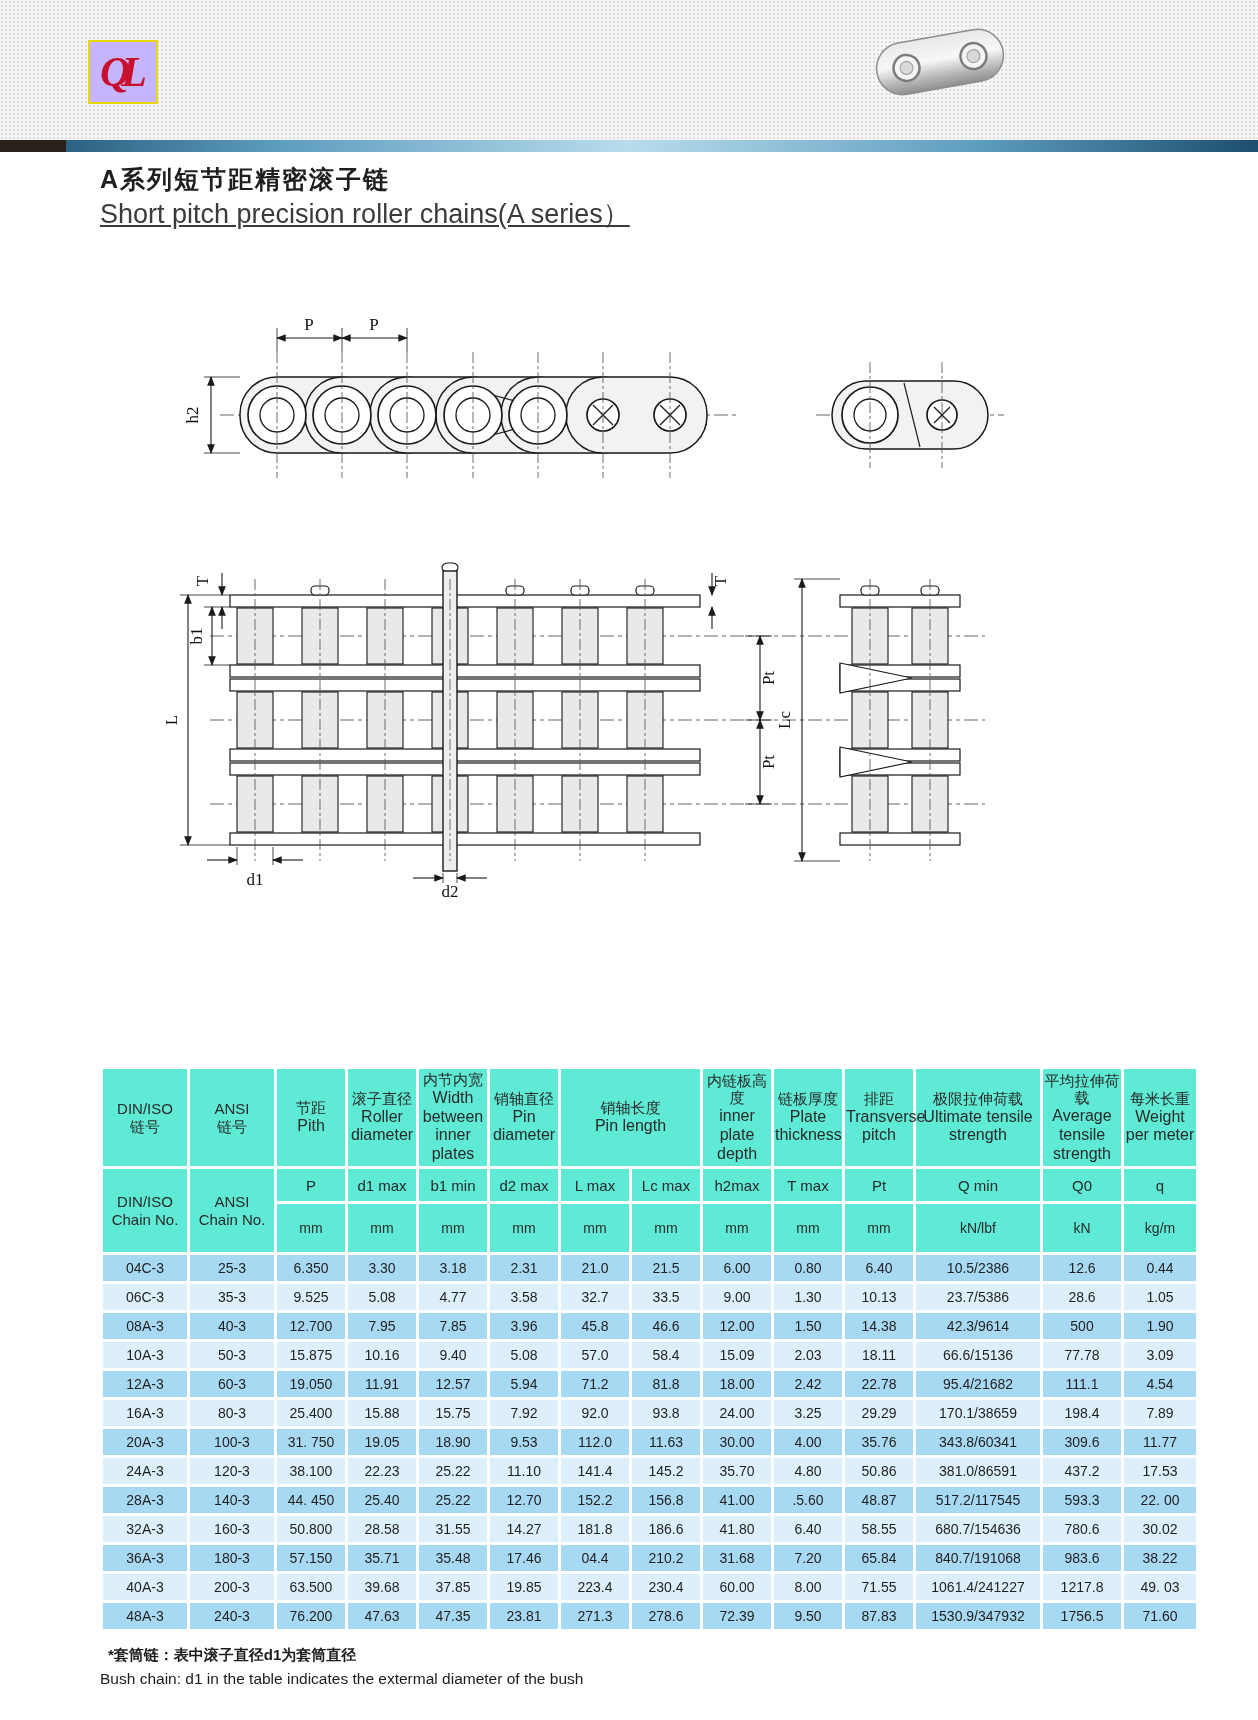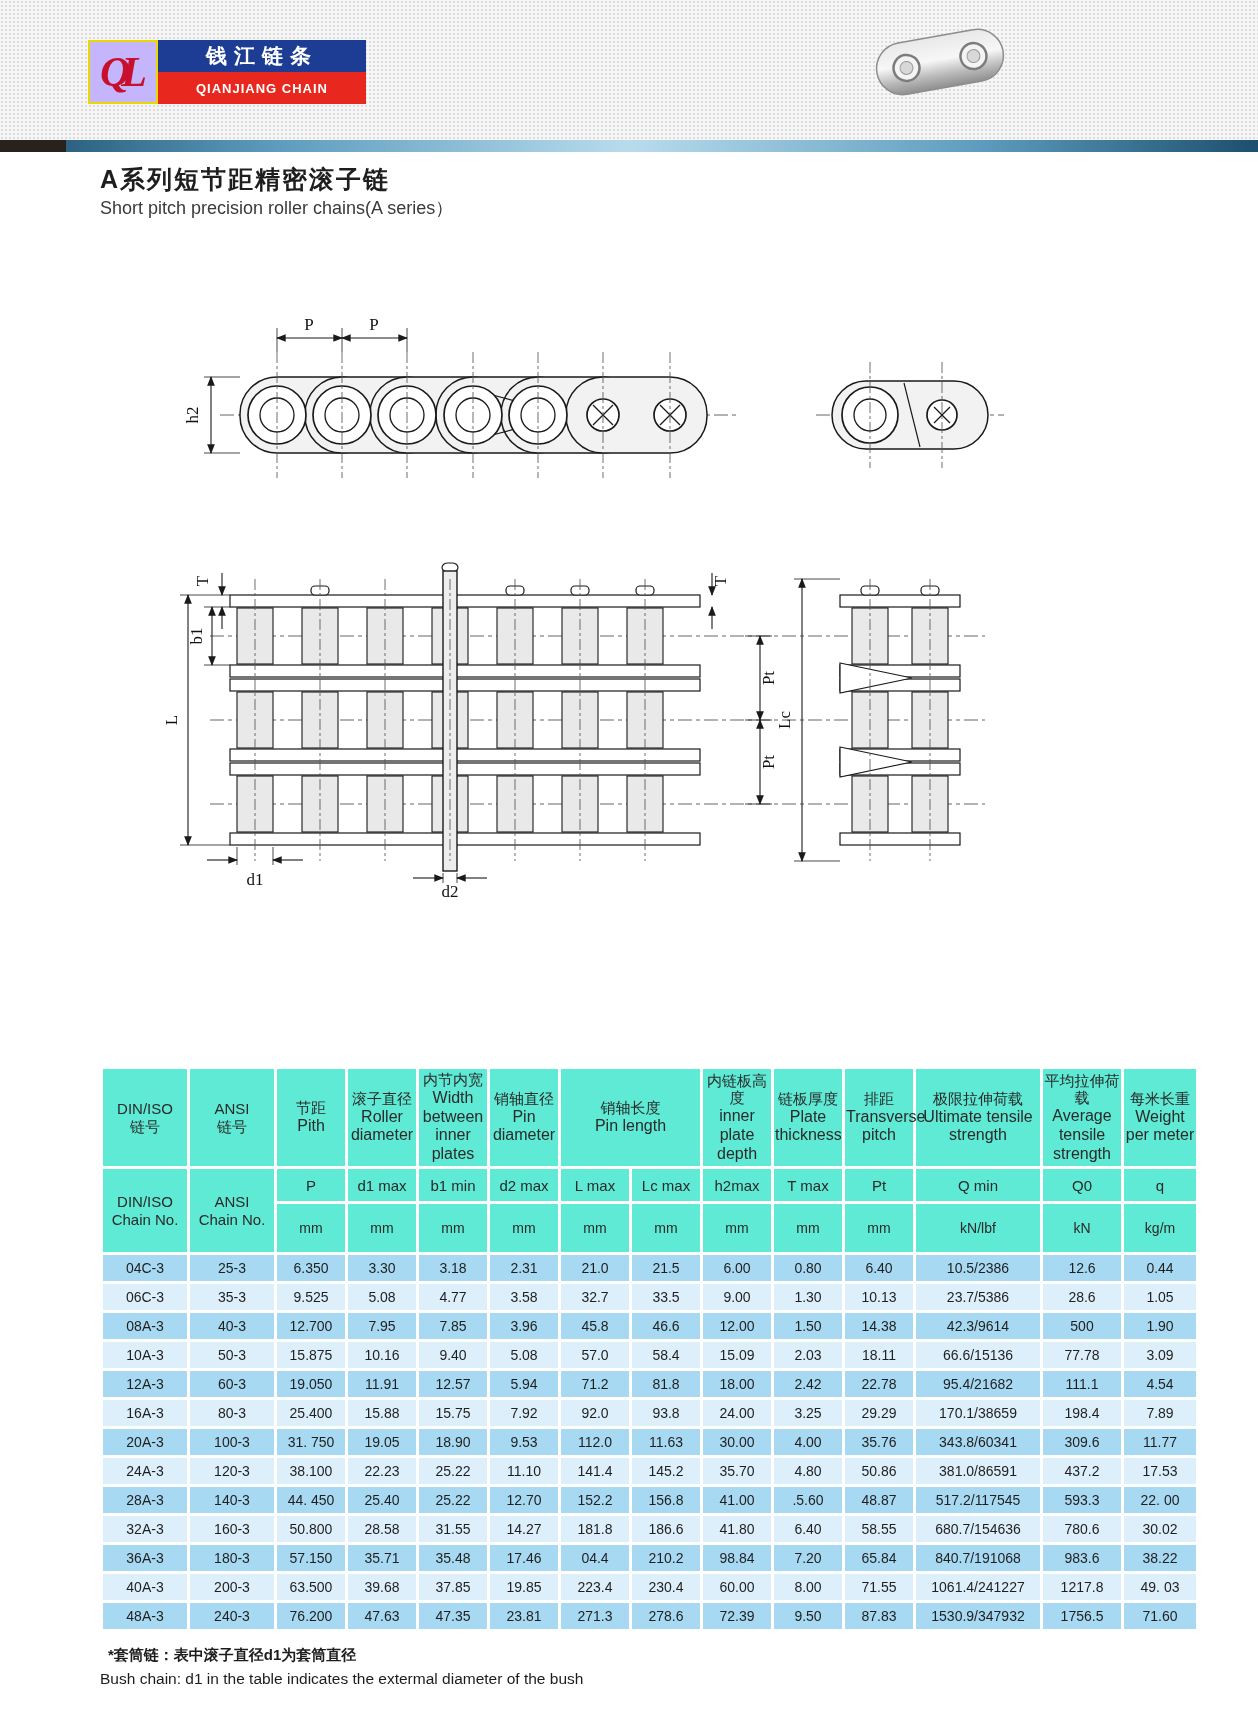--- a/index.html
+++ b/index.html
@@ -40,21 +40,21 @@
     height:32px; background:#e8281e; color:#fff; display:flex; align-items:center;
     justify-content:center; font-size:13px; font-weight:bold; letter-spacing:1px;
   }
   .chain-photo { position:absolute; top:12px; left:858px; width:164px; height:100px; }
   
   .title-cn {
     position:absolute; top:163px; left:100px; font-size:25px; font-weight:bold;
     color:#1e1e1e; letter-spacing:2px;
   }
   .title-en {
-    position:absolute; top:196px; left:100px; font-size:18px; font-weight:normal; color:#3a3a3a;
+    position:absolute; top:196px; left:100px; font-size:27px; font-weight:normal; color:#3a3a3a;text-decoration:underline;
   }
   
   .svg-side  { position:absolute; top:300px; left:180px; }
   .svg-plan  { position:absolute; top:555px; left:160px; }
   svg .plate  { fill:#f2f2f2; stroke:#1a1a1a; stroke-width:1.5; }
   svg .plate2 { fill:#ffffff; stroke:#1a1a1a; stroke-width:1.2; }
   svg .roller { fill:#e9e9e9; stroke:#1a1a1a; stroke-width:1.1; }
   svg .ring   { fill:#ffffff; stroke:#1a1a1a; stroke-width:1.7; }
   svg .ring2  { fill:#ffffff; stroke:#1a1a1a; stroke-width:1.3; }
   svg .thin   { stroke:#1a1a1a; stroke-width:1.2; fill:none; }
@@ -86,24 +86,20 @@
 </head>
 <body>
 
 <div class="header-band"></div>
 <div class="divider-band"></div>
 <div class="divider-dark"></div>
 
 <div class="logo">
   <div class="logo-mark">
     <span>QL</span>
-  </div>
-  <div class="logo-text">
-    <div class="logo-cn">钱江链条</div>
-    <div class="logo-en">QIANJIANG CHAIN</div>
   </div>
 </div>
 
 <svg class="chain-photo" viewBox="0 0 164 100">
   <defs>
     <linearGradient id="silver" x1="0" y1="0" x2="0" y2="1">
       <stop offset="0" stop-color="#e8e8e8"></stop>
         <stop offset="0.45" stop-color="#f7f7f7"></stop>
       <stop offset="0.75" stop-color="#b9b9b9"></stop>
         <stop offset="1" stop-color="#8f8f8f"></stop>
@@ -599,21 +595,21 @@
       </tr>
       <tr class="row-a">
         <td>36A-3</td>
         <td>180-3</td>
         <td>57.150</td>
         <td>35.71</td>
         <td>35.48</td>
         <td>17.46</td>
         <td>04.4</td>
         <td>210.2</td>
-        <td>98.84</td>
+        <td>31.68</td>
         <td>7.20</td>
         <td>65.84</td>
         <td>840.7/191068</td>
         <td>983.6</td>
         <td>38.22</td>
       </tr>
       <tr class="row-b">
         <td>40A-3</td>
         <td>200-3</td>
         <td>63.500</td>

